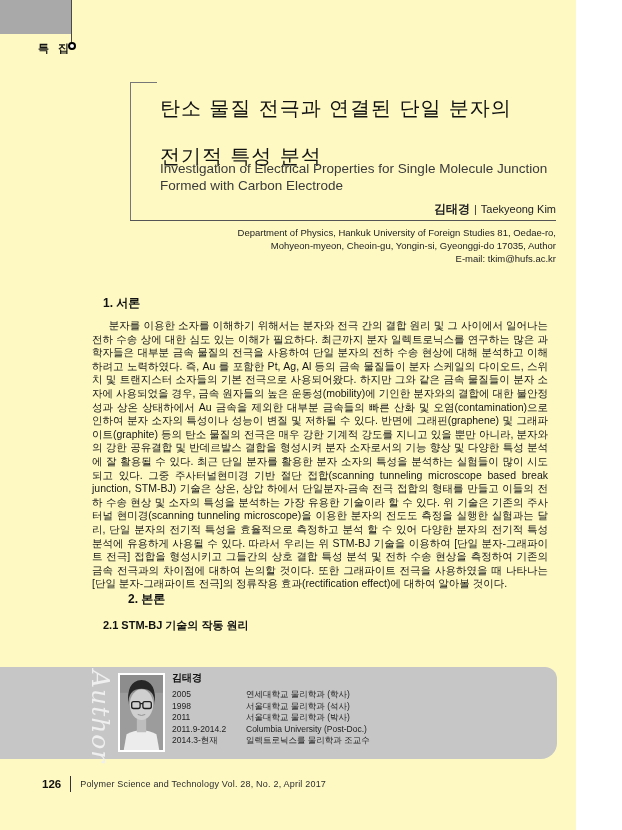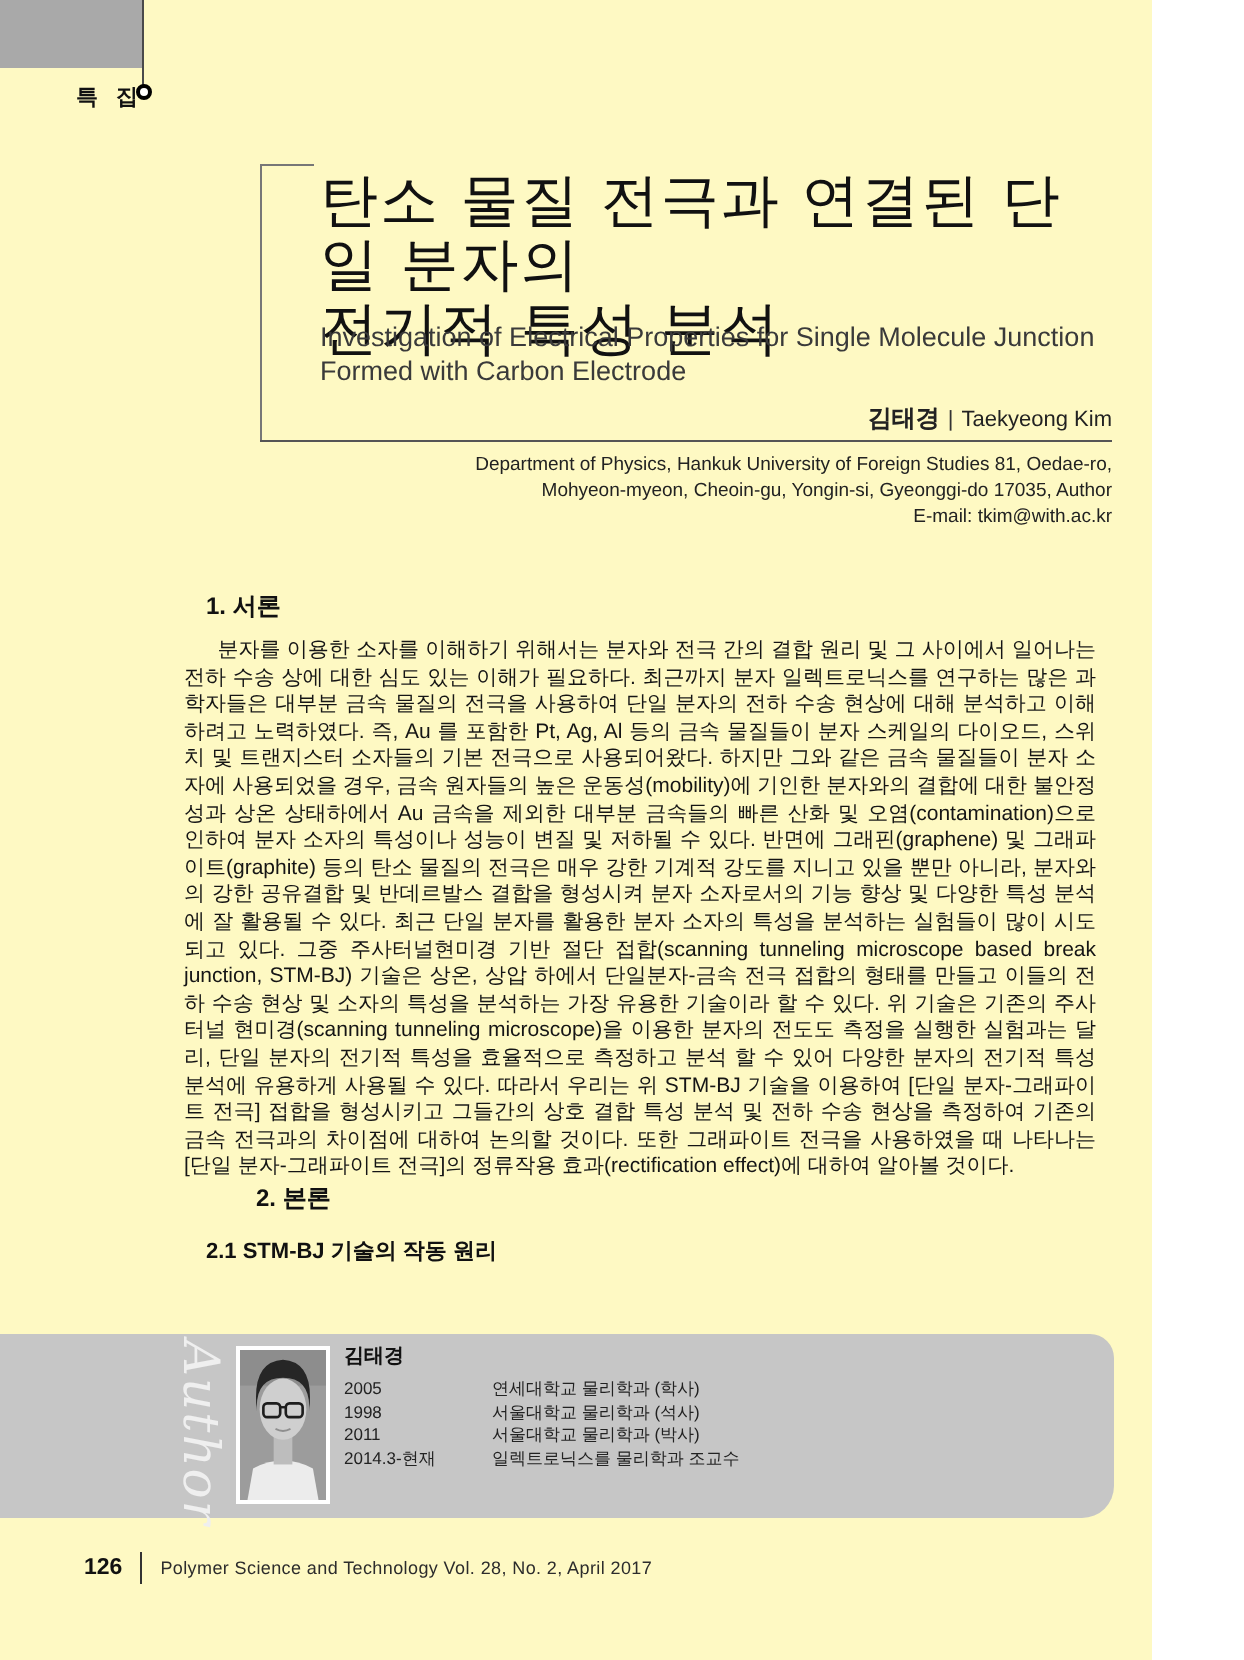--- a/index.html
+++ b/index.html
@@ -12,21 +12,21 @@
   
   .top-gray-block { position:absolute; left:0; top:0; width:71px; height:34px; background:#a9a9a9; }
   .top-vline { position:absolute; left:71px; top:0; width:1px; height:48px; background:#4a4a4a; }
   .feature-label { position:absolute; left:38px; top:41px; font-size:11px; font-weight:bold; letter-spacing:3px; color:#111; }
   .ring-icon { position:absolute; left:68px; top:42px; width:8px; height:8px; border:2.6px solid #000; border-radius:50%; background:#fff; }
 
   
   .title-block { position:absolute; left:130px; top:82px; width:426px; height:183px; }
   .bracket-corner { position:absolute; left:0; top:0; width:27px; height:138px; border-top:1px solid #777; border-left:1px solid #777; }
   .name-rule { position:absolute; left:0; top:138px; width:426px; height:1px; background:#555; }
-  .title-ko { position:absolute; left:30px; top:2px; width:396px; font-family:"DejaVu Serif","Liberation Serif",serif; font-size:29px; line-height:32px; color:#111; letter-spacing:1px; }
+  .title-ko { position:absolute; left:30px; top:2px; width:396px; font-family:"DejaVu Serif","Liberation Serif",serif; font-size:20px; line-height:48px; color:#111; letter-spacing:1px; }
   .title-en { position:absolute; left:30px; top:78px; width:396px; font-size:13.5px; line-height:17px; color:#3a3a3a; }
   .byline { position:absolute; right:0; top:119px; font-size:11px; color:#222; }
   .byline .name-ko { font-weight:bold; font-size:12px; }
   .byline .sep { margin:0 4px; color:#333; }
   .affiliation { position:absolute; left:0; top:144px; width:426px; text-align:right; font-size:9.5px; line-height:13px; color:#222; }
 
   
   .h-sec { position:absolute; left:103px; font-size:12px; font-weight:bold; color:#111; }
   .h-sub { position:absolute; left:103px; font-size:11px; font-weight:bold; color:#111; }
   .body-text {
@@ -75,21 +75,21 @@
       <div>Investigation of Electrical Properties for Single Molecule Junction</div>
       <div>Formed with Carbon Electrode</div>
     </div>
     <div class="byline">
       <span class="name-ko">김태경</span><span class="sep">|</span><span class="name-en">Taekyeong Kim</span>
     </div>
     <div class="name-rule"></div>
     <div class="affiliation">
       <div>Department of Physics, Hankuk University of Foreign Studies 81, Oedae-ro,</div>
       <div>Mohyeon-myeon, Cheoin-gu, Yongin-si, Gyeonggi-do 17035, Author</div>
-      <div>E-mail: tkim@with.ac.kr</div>
+      <div>E-mail: tkim@hufs.ac.kr</div>
     </div>
   </div>
 
   <div class="h-sec" style="top:295px;">1. 서론</div>
   <div class="body-text" style="top:319px; height:248px;">분자를 이용한 소자를 이해하기 위해서는 분자와 전극 간의 결합 원리 및 그 사이에서 일어나는 전하 수송 상에 대한 심도 있는 이해가 필요하다. 최근까지 분자 일렉트로닉스를 연구하는 많은 과학자들은 대부분 금속 물질의 전극을 사용하여 단일 분자의 전하 수송 현상에 대해 분석하고 이해하려고 노력하였다. 즉, Au 를 포함한 Pt, Ag, Al 등의 금속 물질들이 분자 스케일의 다이오드, 스위치 및 트랜지스터 소자들의 기본 전극으로 사용되어왔다. 하지만 그와 같은 금속 물질들이 분자 소자에 사용되었을 경우, 금속 원자들의 높은 운동성(mobility)에 기인한 분자와의 결합에 대한 불안정성과 상온 상태하에서 Au 금속을 제외한 대부분 금속들의 빠른 산화 및 오염(contamination)으로 인하여 분자 소자의 특성이나 성능이 변질 및 저하될 수 있다. 반면에 그래핀(graphene) 및 그래파이트(graphite) 등의 탄소 물질의 전극은 매우 강한 기계적 강도를 지니고 있을 뿐만 아니라, 분자와의 강한 공유결합 및 반데르발스 결합을 형성시켜 분자 소자로서의 기능 향상 및 다양한 특성 분석에 잘 활용될 수 있다. 최근 단일 분자를 활용한 분자 소자의 특성을 분석하는 실험들이 많이 시도되고 있다. 그중 주사터널현미경 기반 절단 접합(scanning tunneling microscope based break junction, STM-BJ) 기술은 상온, 상압 하에서 단일분자-금속 전극 접합의 형태를 만들고 이들의 전하 수송 현상 및 소자의 특성을 분석하는 가장 유용한 기술이라 할 수 있다. 위 기술은 기존의 주사 터널 현미경(scanning tunneling microscope)을 이용한 분자의 전도도 측정을 실행한 실험과는 달리, 단일 분자의 전기적 특성을 효율적으로 측정하고 분석 할 수 있어 다양한 분자의 전기적 특성 분석에 유용하게 사용될 수 있다. 따라서 우리는 위 STM-BJ 기술을 이용하여 [단일 분자-그래파이트 전극] 접합을 형성시키고 그들간의 상호 결합 특성 분석 및 전하 수송 현상을 측정하여 기존의 금속 전극과의 차이점에 대하여 논의할 것이다. 또한 그래파이트 전극을 사용하였을 때 나타나는 [단일 분자-그래파이트 전극]의 정류작용 효과(rectification effect)에 대하여 알아볼 것이다.</div>
 
   <div class="h-sec" style="top:591px;padding-left:25px;">2. 본론</div>
   <div class="h-sub" style="top:618px;">2.1 STM-BJ 기술의 작동 원리</div>
 
   <div class="author-box">
@@ -113,20 +113,23 @@
       <div class="career-row">
         <span class="yr">2005</span><span>연세대학교 물리학과 (학사)</span>
       </div>
       <div class="career-row">
         <span class="yr">1998</span><span>서울대학교 물리학과 (석사)</span>
       </div>
       <div class="career-row">
         <span class="yr">2011</span><span>서울대학교 물리학과 (박사)</span>
       </div>
       <div class="career-row">
+        <span class="yr">2011.9-2014.2</span><span>Columbia University (Post-Doc.)</span>
+      </div>
+      <div class="career-row">
         <span class="yr">2014.3-현재</span><span>일렉트로닉스를 물리학과 조교수</span>
       </div>
     </div>
   </div>
 
   <div class="footer">
     <span class="pageno">126</span>
     <span class="fdiv"></span>
     <span class="journal">Polymer Science and Technology   Vol. 28, No. 2, April 2017</span>
   </div>

